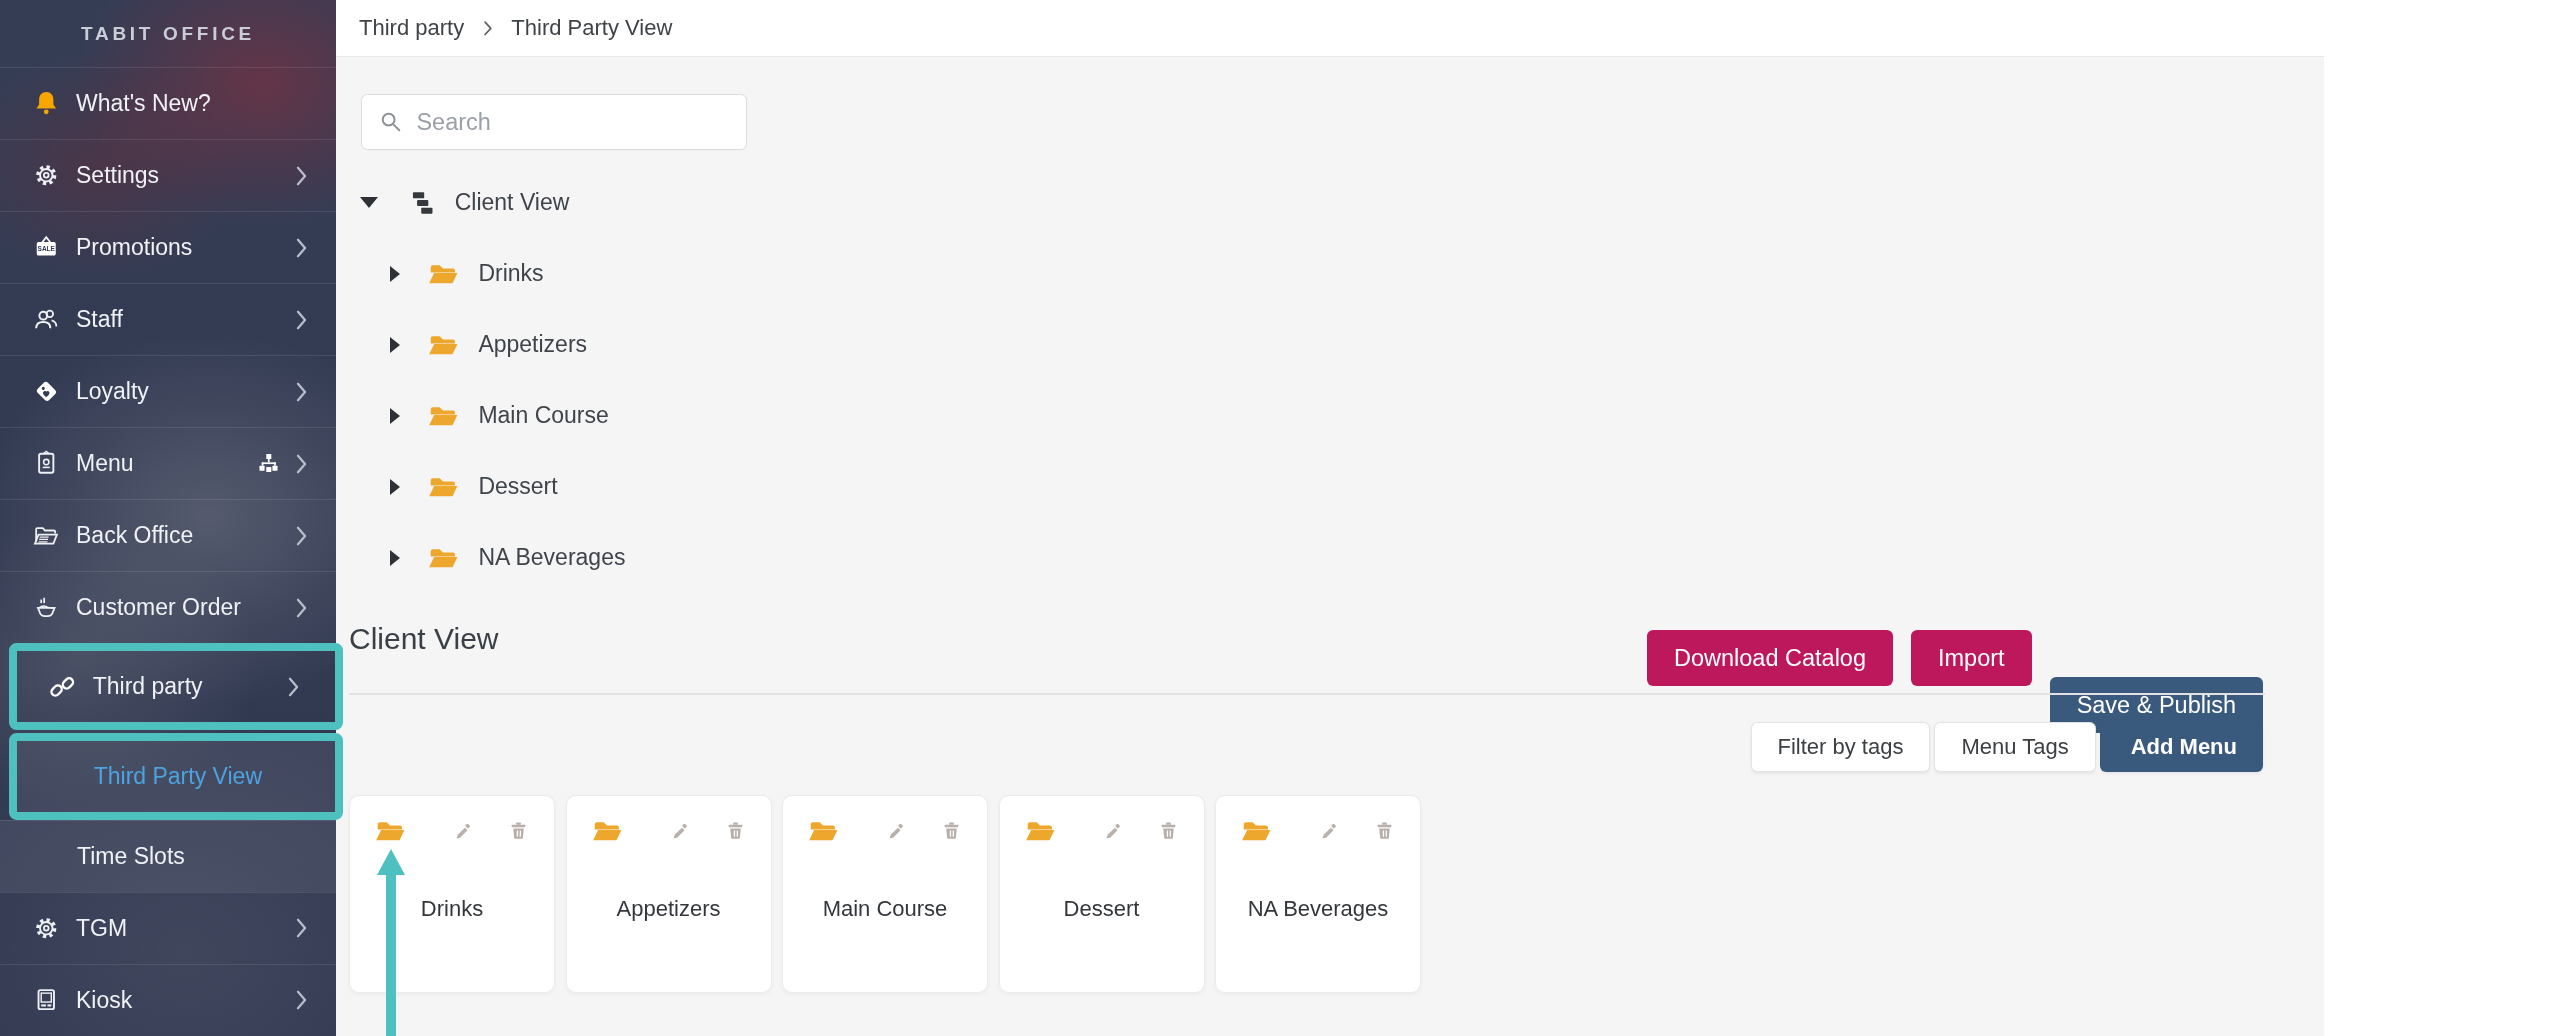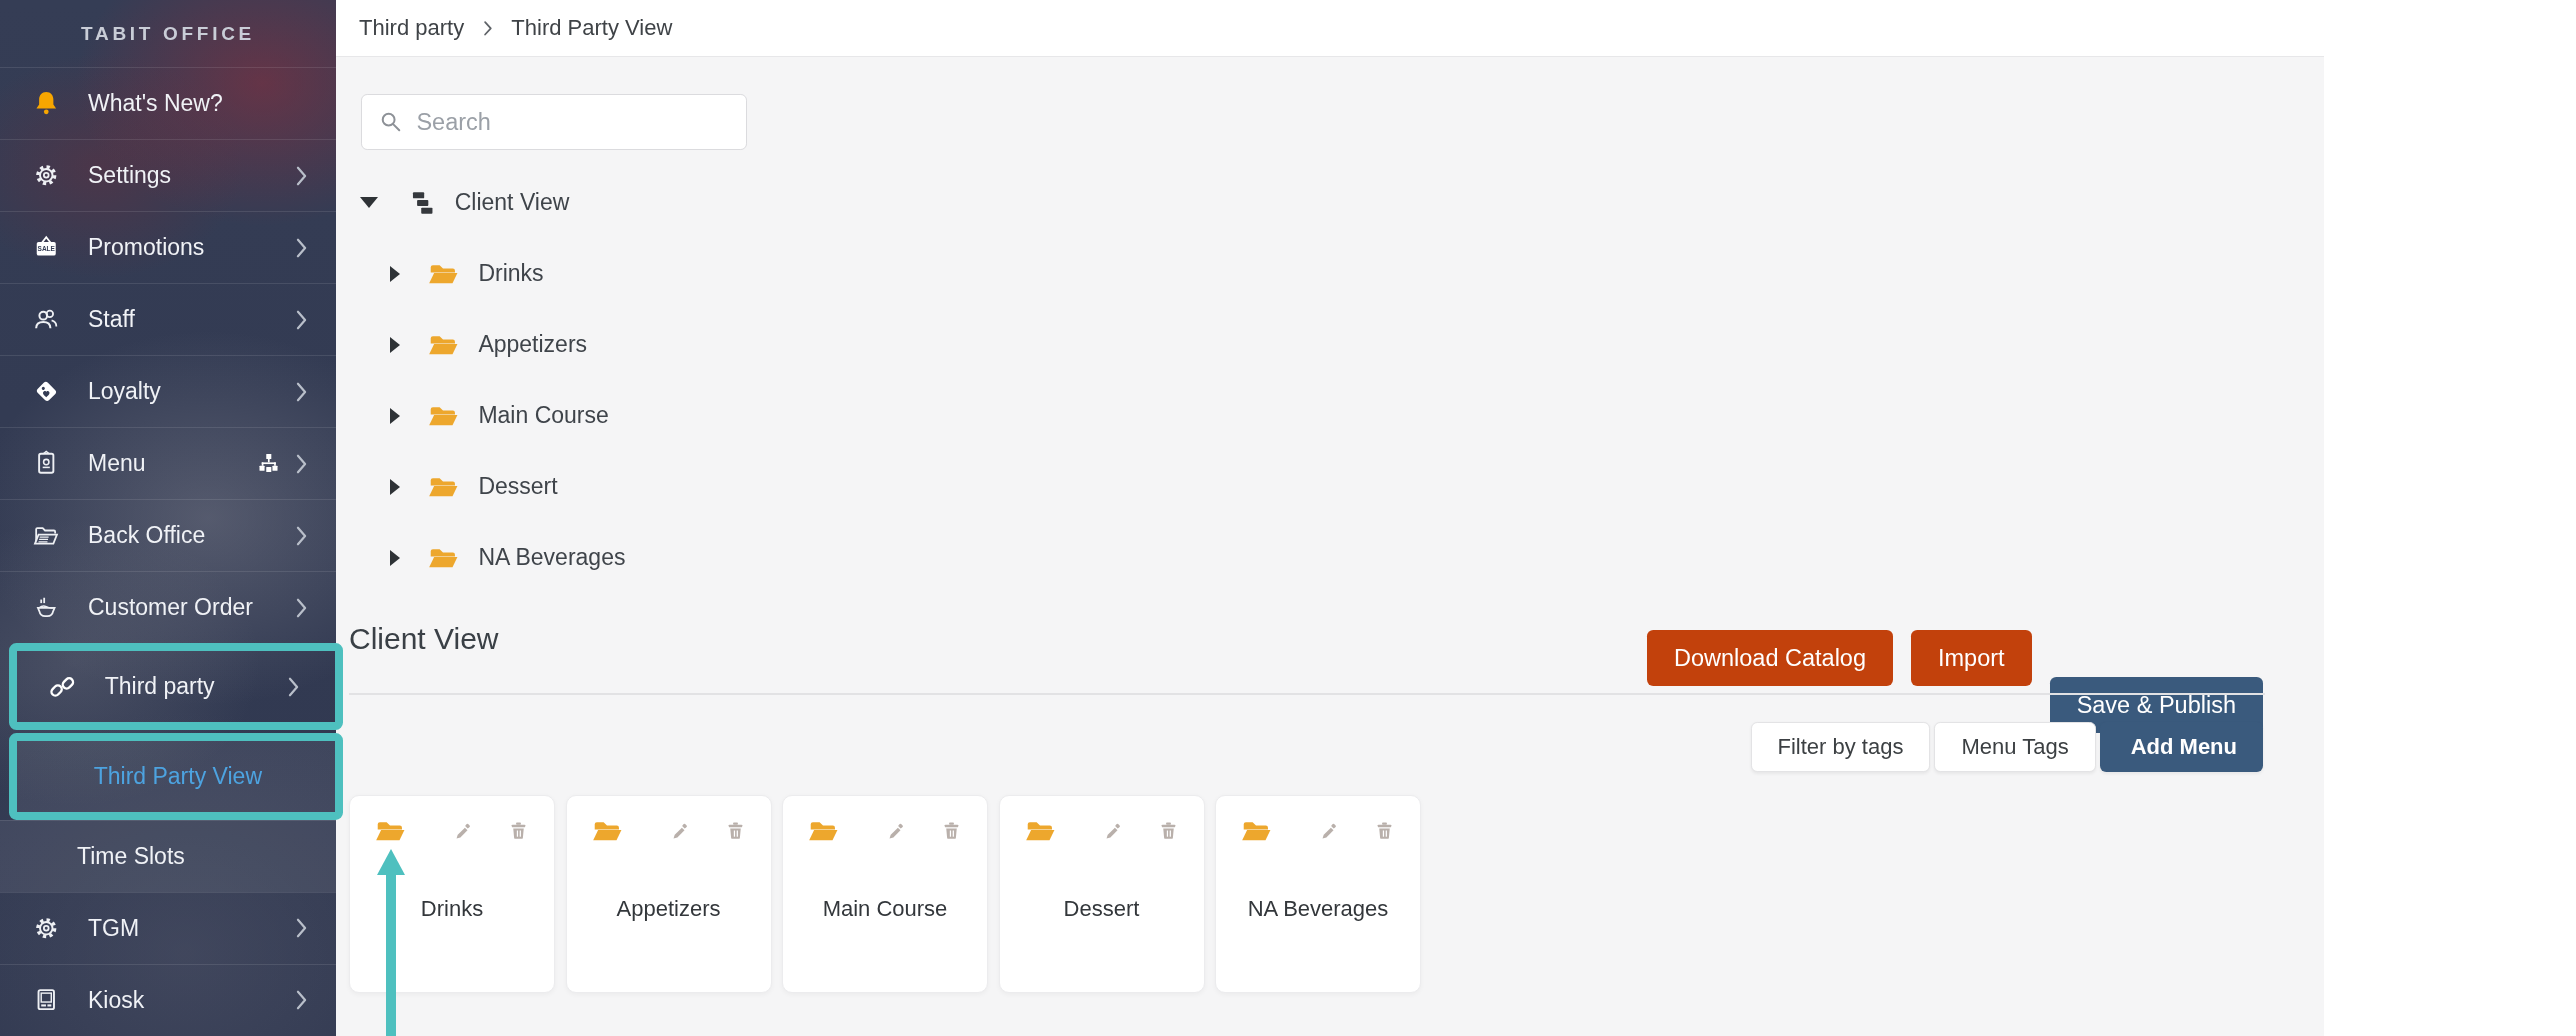--- a/index.html
+++ b/index.html
@@ -22,21 +22,21 @@
   }
   .sidebar-header {
     flex:0 0 67px; display:flex; align-items:center; justify-content:center;
     font-size:19px; font-weight:bold; letter-spacing:3.7px; color:#c9cdd7;
   }
   .srow {
     flex:1 1 0; display:flex; align-items:center; padding-right:27px;
     border-top:1.2px solid rgba(255,255,255,0.10); cursor:pointer; min-height:0;
   }
   .sicon { width:32px; margin-left:30px; flex:0 0 auto; display:flex; align-items:center; justify-content:center; }
-  .slabel { margin-left:26px; font-size:23px; color:#f0f2f6; white-space:nowrap; }
+  .slabel { margin-left:14px; font-size:23px; color:#f0f2f6; white-space:nowrap; }
   .sub-label { margin-left:77px; }
   .sub-bg { background:rgba(255,255,255,0.07); }
   .active-blue { color:#4da3e0; }
   .sspacer { flex:1; }
   .sbadge { margin-right:13.6px; display:flex; }
   .schev { display:flex; }
   .hl {
     flex:1 1 0; display:flex; min-height:0;
     border:8px solid #4ec0bf; border-radius:7.4px;
     margin-left:8.7px; margin-right:-7.4px;
@@ -77,21 +77,21 @@
   .trow.child .node-icon { margin-left:27px; display:flex; }
   .trow.child .tlabel { margin-left:20px; }
   .tlabel { font-size:23px; color:#3f444a; white-space:nowrap; }
 
   
   .main-panel { flex:1; position:relative; }
   .page-title { position:absolute; left:13px; top:28.5px; font-size:30px; color:#3a4046; font-weight:500; }
   .primary-actions { position:absolute; top:37px; right:61px; display:flex; gap:18px; }
   .btn { height:56px; border-radius:6.2px; display:flex; align-items:center; justify-content:center;
          font-size:23.5px; padding:0 27px; color:#fff; cursor:pointer; white-space:nowrap; }
-  .btn-blue { background:#c2410c; }
+  .btn-blue { background:#be185d; }
   .btn-navy { background:#3a5a7d;margin-top:47px; }
   .hdivider { position:absolute; left:13px; right:59px; top:100px; height:1.2px; background:#e2e2e4; }
   .secondary-actions { position:absolute; top:129px; right:61px; display:flex; gap:4px; }
   .btn2 { height:50px; border-radius:6.2px; display:flex; align-items:center; justify-content:center;
           font-size:22px; padding:0 26px; background:#fff; color:#3c4043; border:1.2px solid #e3e3e5;
           box-shadow:0 1.2px 3.1px rgba(0,0,0,0.06); cursor:pointer; white-space:nowrap; }
   .btn2-navy { background:#3a5a7d; color:#fff; border:none; font-weight:bold;padding-left:31px; }
 
   .cards { position:absolute; left:13px; top:202px; display:flex; gap:10.5px; }
   .card { width:206px; height:198px; background:#fff; border:1.2px solid #ececee; border-radius:10px;

